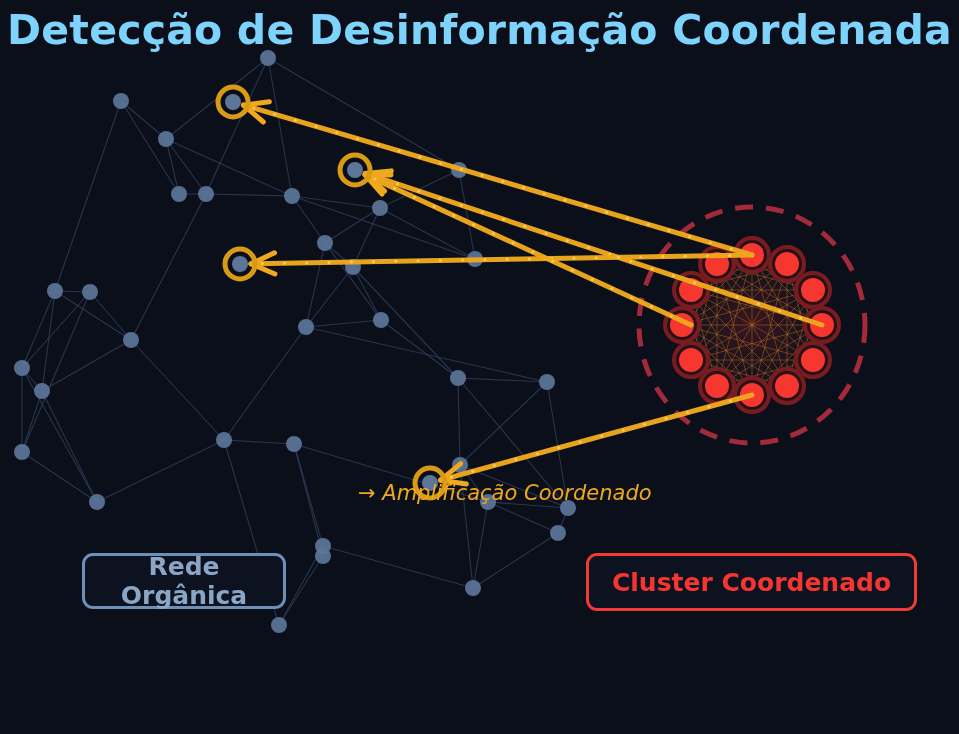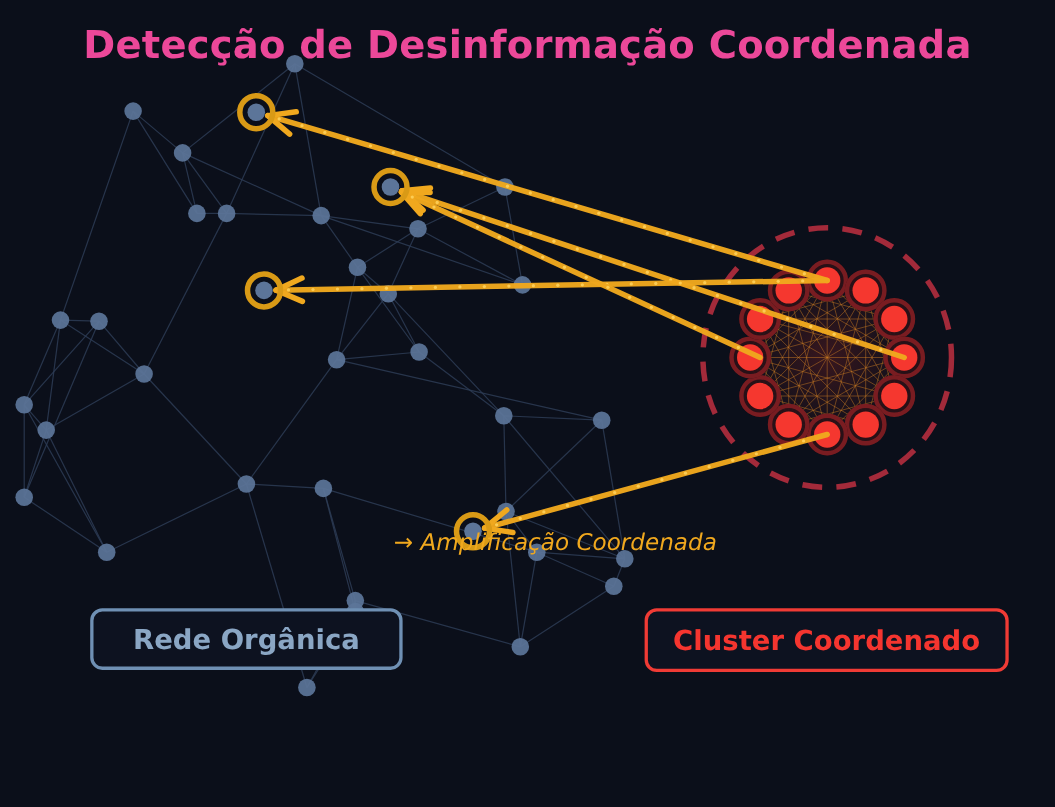--- a/index.html
+++ b/index.html
@@ -29,24 +29,24 @@
   }
   .title-block {
     position: absolute;
     left: 0;
     top: 8px;
     width: 959px;
     text-align: center;
     pointer-events: none;
   }
   .main-title {
-    margin: 12px;
-    font-size: 35px;
+    margin: 0;
+    font-size: 41px;
     font-weight: bold;
-    color: #ec4899;
+    color: #7dd3fc;
     letter-spacing: 0.2px;
     line-height: 44px;
     font-family: "DejaVu Sans", "Liberation Sans", sans-serif;
   }
   .sub-title {
     margin: 0;
     margin-top: 2px;
     font-size: 25px;
     font-weight: normal;
     color: #9b9ba0;
@@ -61,24 +61,25 @@
     font-size: 25px;
     font-weight: bold;
     display: flex;
     align-items: center;
     justify-content: center;
     font-family: "DejaVu Sans", "Liberation Sans", sans-serif;
   }
   #badge-organic {
     left: 82px;
     top: 553px;
-    width: 284px;
+    width: 204px;
     height: 56px;
     border: 3px solid #6f90b4;
     color: #8aa6c4;
+    text-align: center;
   }
   #badge-cluster {
     left: 586px;
     top: 553px;
     width: 331px;
     height: 58px;
     border: 3px solid #f03b35;
     color: #f5352f;
     text-align: right;
   }
@@ -443,18 +444,18 @@
         <circle cx="240" cy="264" r="8" fill="#5c7599"></circle>
         <circle cx="430" cy="483" r="15" fill="none" stroke="#d99a16" stroke-width="5"></circle>
         <circle cx="430" cy="483" r="8" fill="#5c7599"></circle>
       </g>
   </svg>
 
   <div class="title-block">
     <h1 class="main-title">Detecção de Desinformação Coordenada</h1>
   </div>
 
-  <div class="annot">→ Amplificação Coordenada</div>
+  <div class="annot">→ Amplificação Coordenado</div>
 
   <div class="badge" id="badge-organic">Rede Orgânica</div>
   <div class="badge" id="badge-cluster">Cluster Coordenado</div>
 
 </div>
 
 </body></html>

